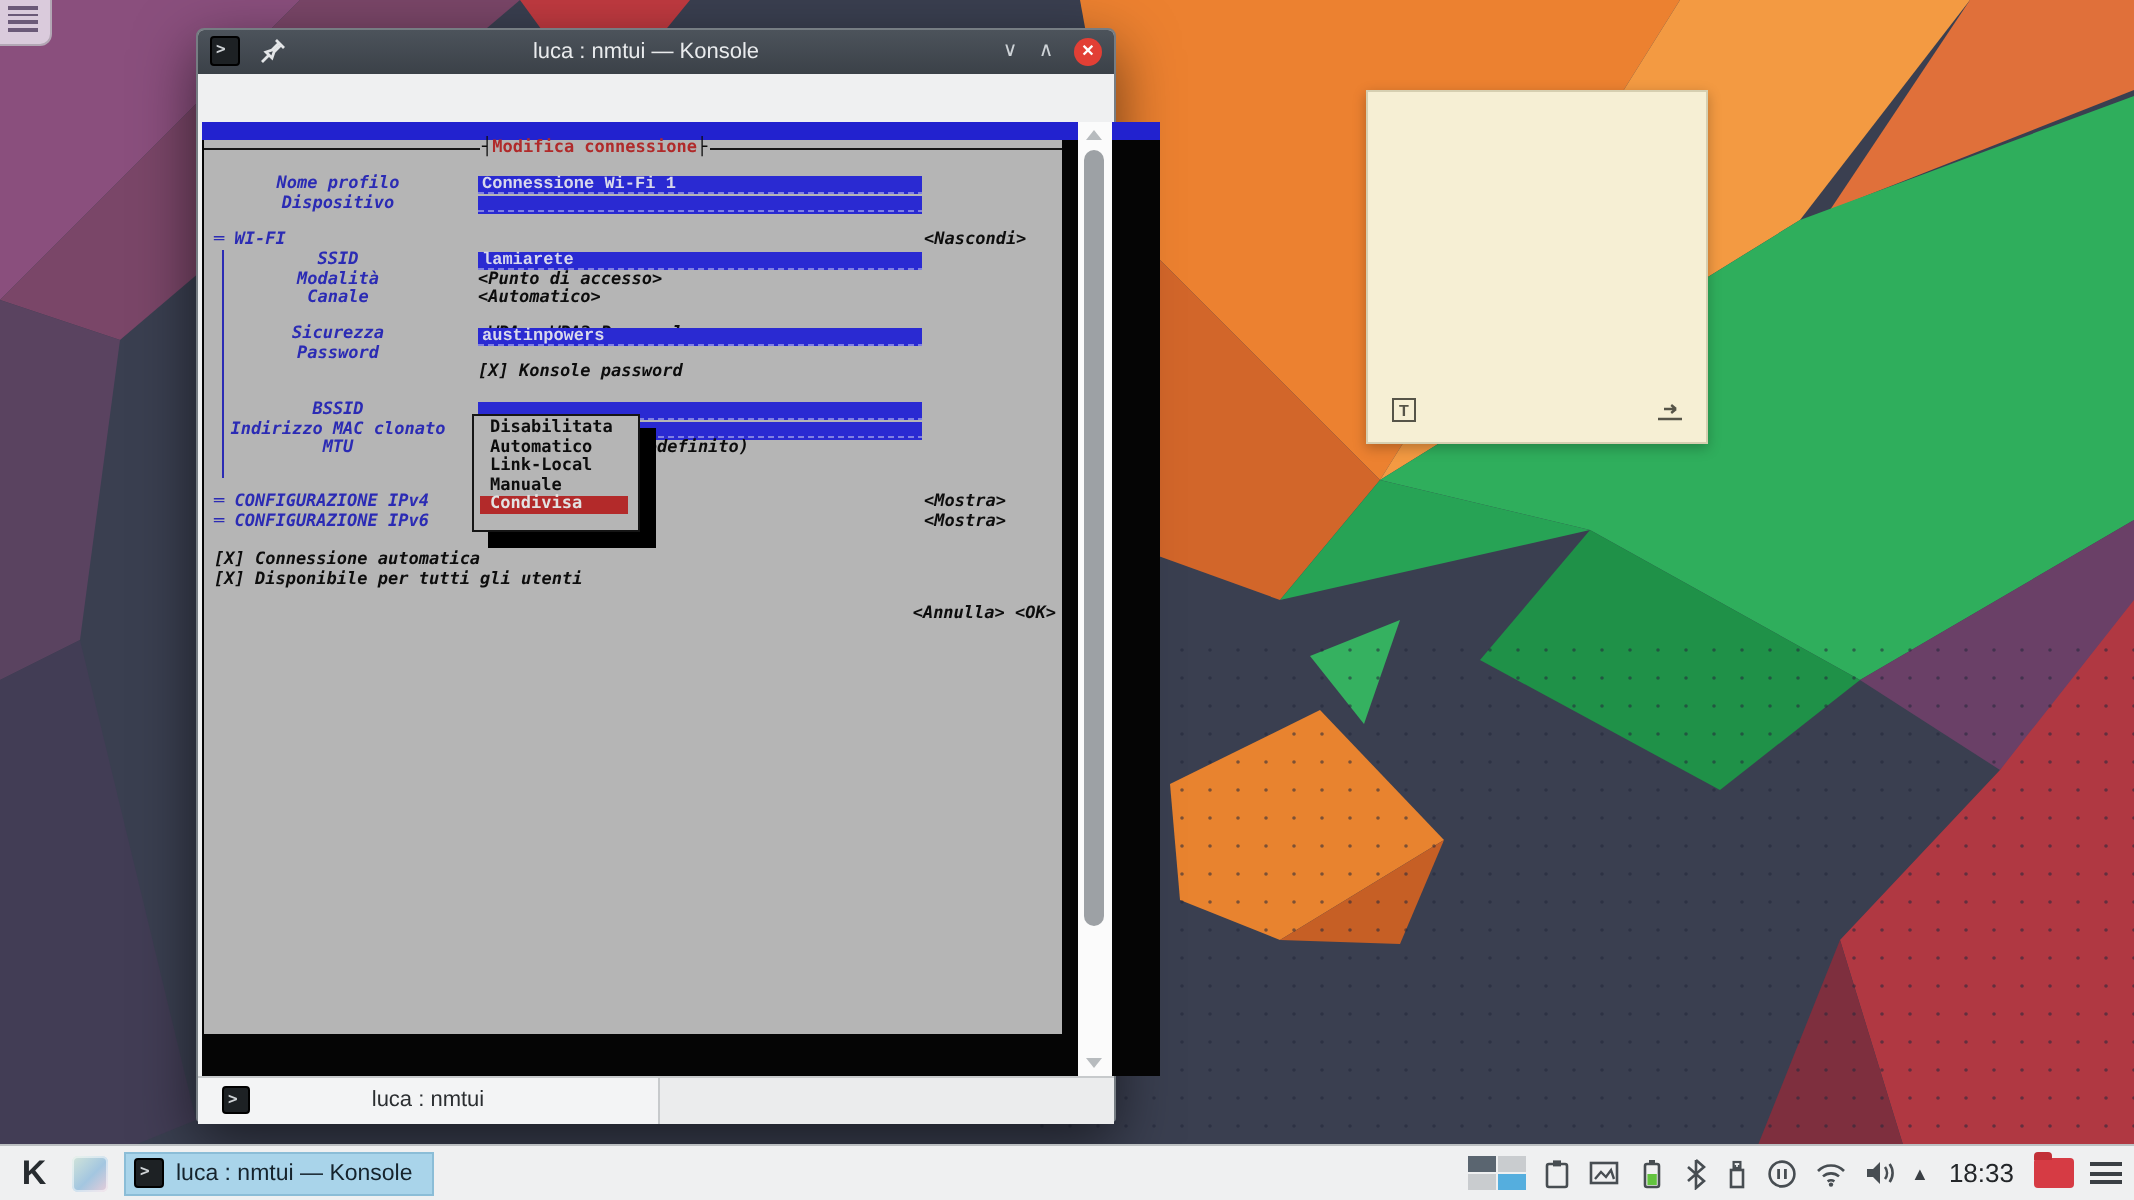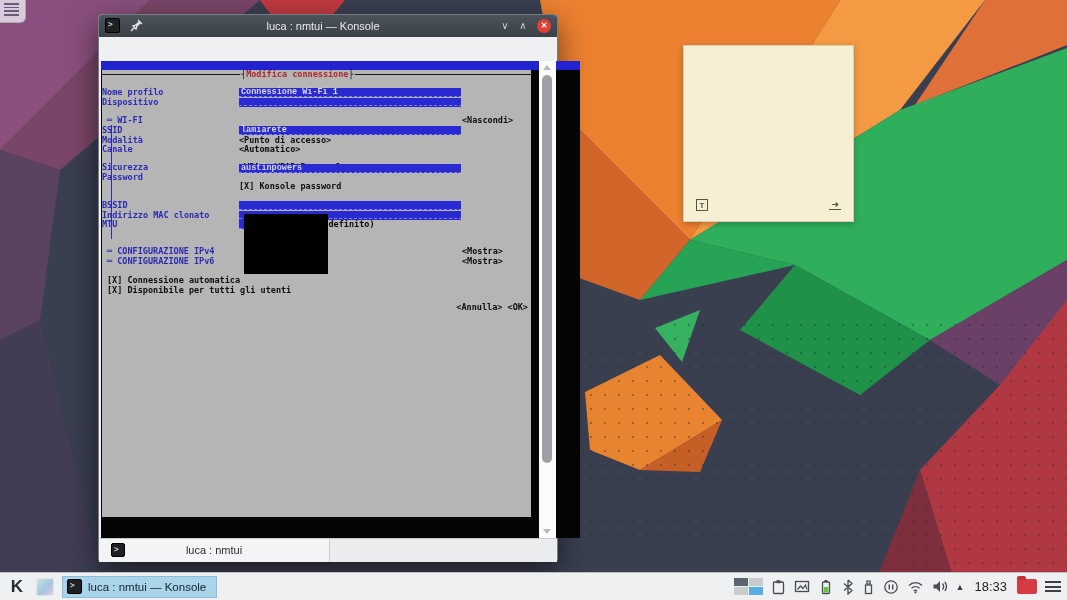--- a/index.html
+++ b/index.html
@@ -33,25 +33,25 @@
             background:#e23f35;color:#fff;font-size:8px;line-height:14px;text-align:center;font-weight:bold;}
   .menubar{position:absolute;left:0;top:22px;right:0;height:24px;background:#eff0f1;
            border-bottom:1px solid #dcdee0;display:flex;align-items:center;padding-left:8px;}
   .menubar span{font-size:11.5px;color:#24282b;padding:0 10px;line-height:24px;}
   
   .termwrap{position:absolute;left:2px;top:46px;width:438px;height:477px;background:#050505;overflow:hidden;padding-left:41px;}
   .bluestrip{position:absolute;left:0;top:0;width:100%;height:9px;background:#2222cf;}
   .dialog{position:absolute;left:1px;top:9px;width:429px;height:447px;background:#b5b5b5;
           font-family:"DejaVu Sans Mono",monospace;font-weight:700;font-size:8.5px;line-height:9px;}
   .dialog *{white-space:pre;}
-  .row{position:absolute;height:10px;}
+  .row{position:absolute;height:10px;font-style:italic;}
   .lbl{color:#2b2bb4;}
   .blk{color:#0d0d0d;}
   .red{color:#b02a2a;}
-  .labelbox{position:absolute;left:0;width:134px;text-align:left;color:#2b2bb4;}
+  .labelbox{position:absolute;left:0;width:134px;text-align:center;color:#2b2bb4;}
   .fld{position:absolute;left:137px;width:222px;height:9px;background-color:#2a2ad2;color:#d8d8ec;
        padding-left:2px;box-sizing:border-box;
        background-image:repeating-linear-gradient(90deg,#8080e2 0 3px,rgba(0,0,0,0) 3px 5px);
        background-size:100% 1px;background-position:0 7.5px;background-repeat:no-repeat;font-family:Liberation Mono, monospace;}
   .hline{position:absolute;left:0;right:0;top:4px;height:1px;background:#161616;}
   .dlg-title{position:absolute;top:0;left:138px;background:#b5b5b5;padding:0 1px;}
   .vline{position:absolute;left:9px;top:55px;width:1px;height:114px;background:#2b2bb4;}
   .dropdown-shadow{position:absolute;left:142px;top:144px;width:84px;height:60px;background:#000;}
   .dropdown{position:absolute;left:134px;top:137px;width:84px;height:59px;background:#b5b5b5;
             border:1px solid #151515;box-sizing:border-box;}
@@ -185,20 +185,27 @@
       <div class="row blk" style="top:177px;left:360px;">&lt;Mostra&gt;</div>
       <div class="row lbl" style="top:186.5px;left:5px;">═ CONFIGURAZIONE IPv6</div>
       <div class="row blk" style="top:186.5px;left:360px;">&lt;Mostra&gt;</div>
 
       <div class="row blk" style="top:206px;left:5px;">[X] Connessione automatica</div>
       <div class="row blk" style="top:215.5px;left:5px;">[X] Disponibile per tutti gli utenti</div>
 
       <div class="row blk" style="top:233px;left:250px;right:3px;text-align:right;"><span>&lt;Annulla&gt;</span><span> </span><span>&lt;OK&gt;</span></div>
 
       <div class="dropdown-shadow"></div>
+      <div class="dropdown">
+        <div class="dd-item" style="top:2px;">Disabilitata</div>
+        <div class="dd-item" style="top:11.5px;">Automatico</div>
+        <div class="dd-item" style="top:21px;">Link-Local</div>
+        <div class="dd-item" style="top:30.5px;">Manuale</div>
+        <div class="dd-sel">Condivisa</div>
+      </div>
     </div>
   </div>
 
   <div class="vscroll">
     <div class="scroll-arrow sa-up"></div>
     <div class="vthumb"></div>
     <div class="scroll-arrow sa-down"></div>
   </div>
 
   <div class="tabbar">

